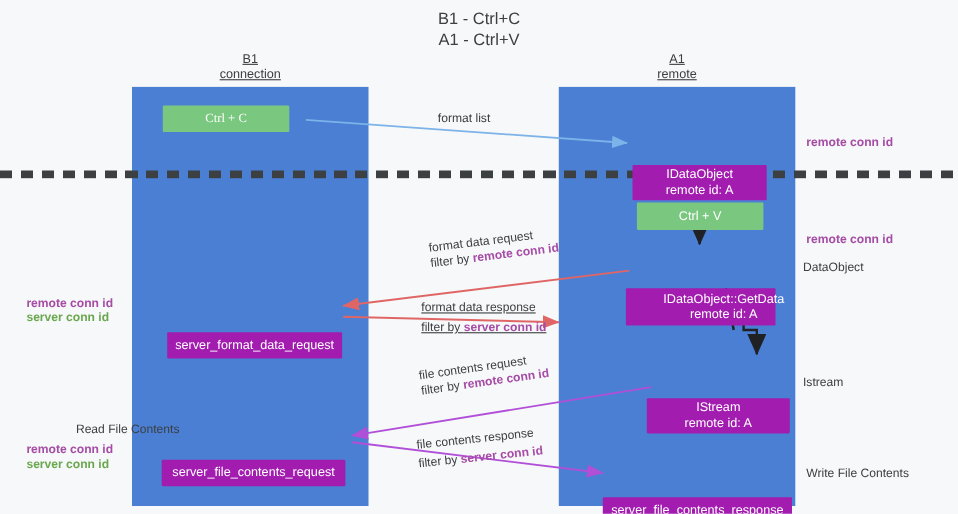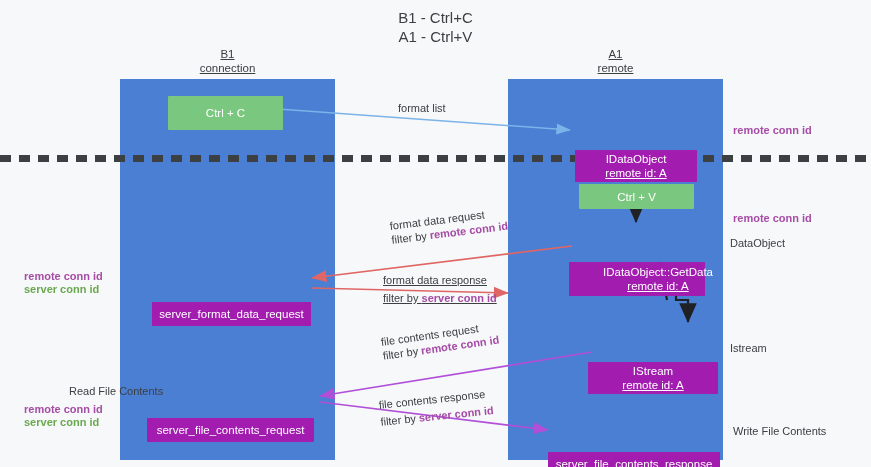--- a/index.html
+++ b/index.html
@@ -40,21 +40,21 @@
   
   .node{
     position:absolute;box-sizing:border-box;
     display:flex;flex-direction:column;align-items:center;justify-content:center;
     color:#ffffff;font-size:11.5px;line-height:14px;text-align:center;
     border-radius:1px;
     padding:2px 6px;
   }
   .node.green{background:#7ac77f;}
   .node.orange{background:#a21caf;margin-top:34px;}
-  .node .l2{font-size:11.5px;line-height:14px;text-decoration:underline;}
+  .node .l2{font-size:11.5px;line-height:14px;}
 
   
   .lbl{position:absolute;font-size:11px;line-height:14px;color:#3c4043;white-space:nowrap;}
   .lbl.b{font-weight:bold;}
   .purple{color:#a64ca6;font-weight:bold;}
   .green-t{color:#6aa84f;font-weight:bold;}
   .rot-a{transform-origin:left top;}
 
   svg.overlay{position:absolute;left:0;top:0;width:871px;height:467px;pointer-events:none;}
 </style>
@@ -108,21 +108,21 @@
 
     <path d="M 660 262 L 667 300" stroke="#202124" stroke-width="2.2" fill="none"></path>
 
     <line x1="592" y1="352" x2="320" y2="396" stroke="#b14fd8" stroke-width="1.7" marker-end="url(#ah-purple)"></line>
 
     <line x1="320" y1="402" x2="548" y2="430" stroke="#b14fd8" stroke-width="1.7" marker-end="url(#ah-purple)"></line>
   </svg>
 
   <div id="divider"></div>
 
-  <div class="node green" style="left:168px;top:96px;width:115px;height:34px;">
+  <div class="node green" style="left:148px;top:96px;width:115px;height:24px;font-family:Liberation Serif, serif;">
     <div>Ctrl + C</div>
   </div>
 
   <div class="node orange" style="left:575px;top:116px;width:122px;height:32px;">
     <div>IDataObject</div>
     <div class="l2">remote id: A</div>
   </div>
 
   <div class="node green" style="left:579px;top:184px;width:115px;height:25px;text-align:center;">
     <div>Ctrl + V</div>

